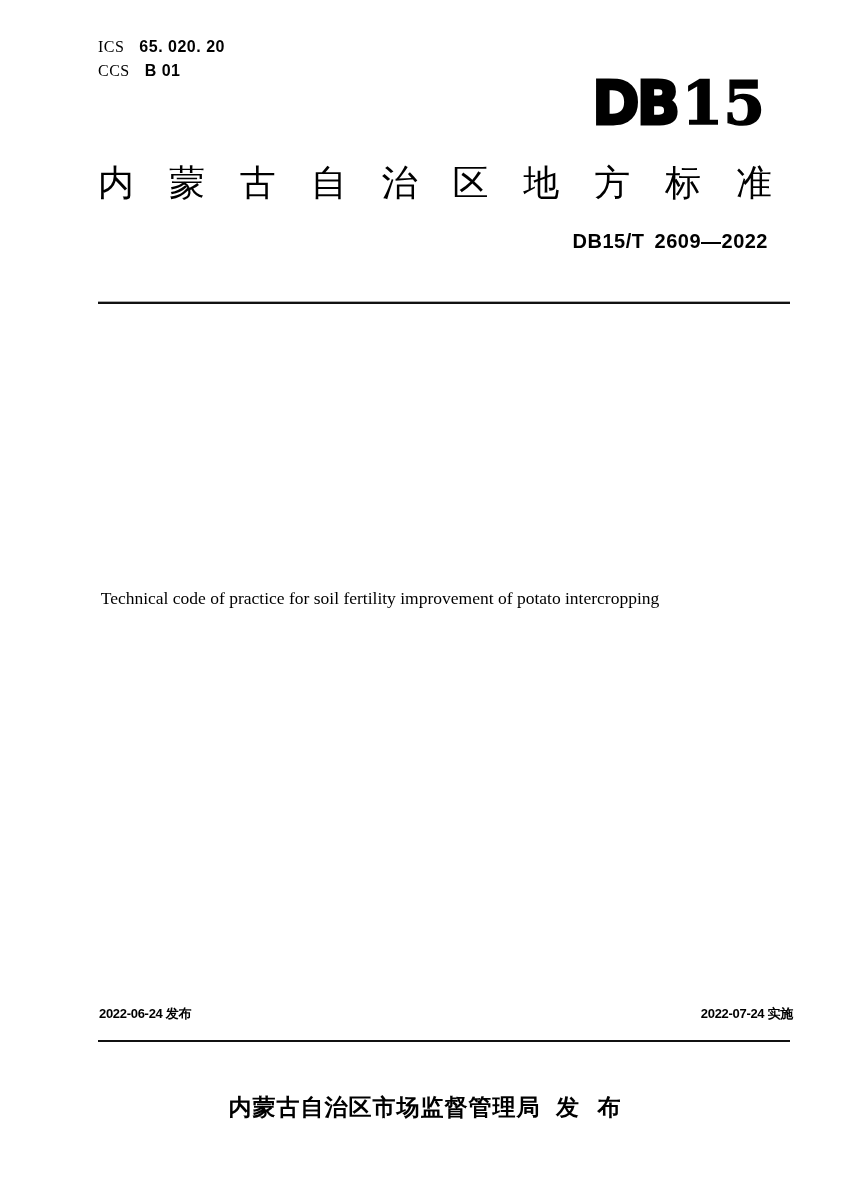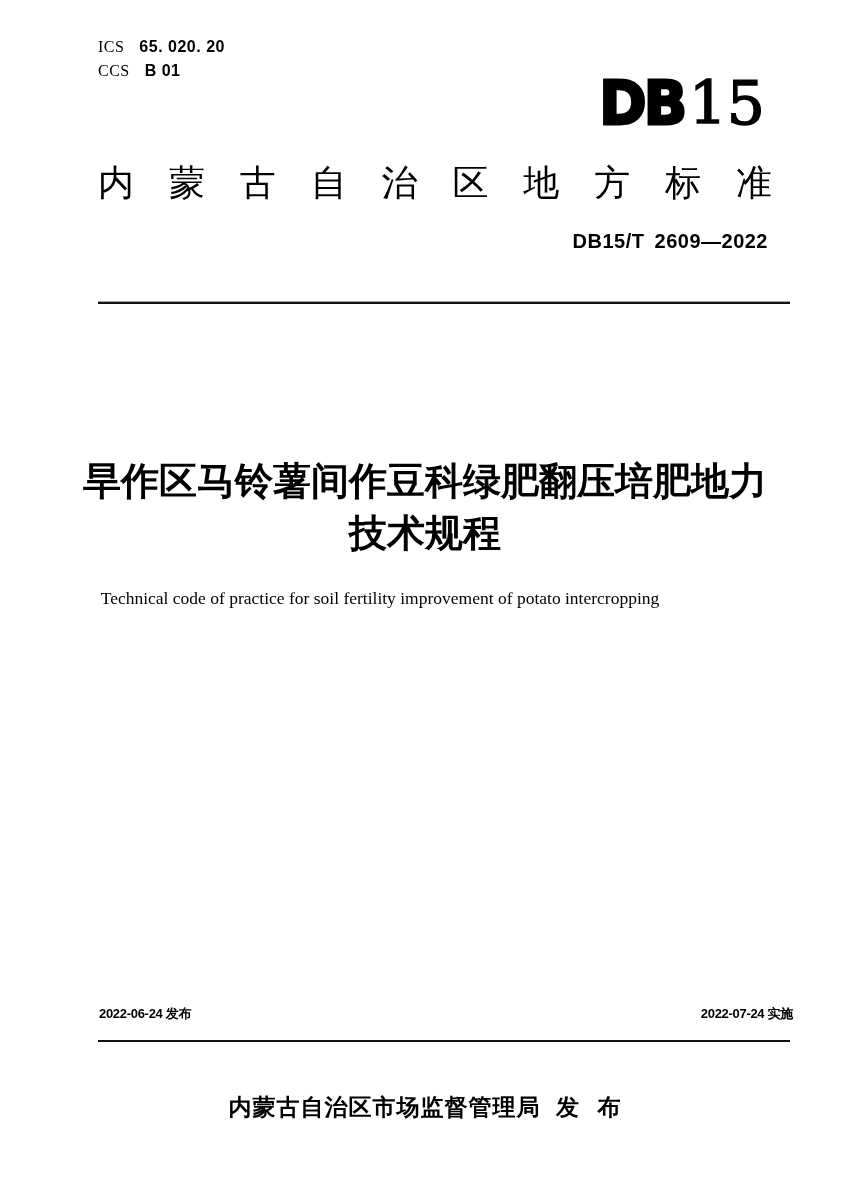--- a/index.html
+++ b/index.html
@@ -24,21 +24,21 @@
     line-height:58px;font-size:60px;white-space:nowrap;
   }
   .logo-db{
     font-family:"DejaVu Sans","Liberation Sans",sans-serif;
     font-weight:900;letter-spacing:-3px;
     -webkit-text-stroke:3px #000;
     display:inline-block;transform:scale(.95,1.02);
   }
   .logo-15{
     font-family:"DejaVu Serif","Liberation Serif",serif;
-    font-weight:normal;
+    font-weight:bold;
     -webkit-text-stroke:1.5px #000;
     margin-left:2px;
   }
   
   .region-title{
     position:absolute;left:98px;top:163px;width:674px;
     display:flex;justify-content:space-between;
     font-size:36px;font-weight:500;line-height:40px;
   }
   
@@ -104,24 +104,20 @@
       <span>地</span>
       <span>方</span>
       <span>标</span>
       <span>准</span>
     </div>
 
   <div class="std-number">DB15/T 2609—2022</div>
 
   <div class="rule rule-top"></div>
 
-  <div class="main-title">
-    <div>旱作区马铃薯间作豆科绿肥翻压培肥地力</div>
-    <div>技术规程</div>
-  </div>
 
   <div class="en-title">
     <div>Technical code of practice for soil fertility improvement of potato intercropping</div>
   </div>
 
   <div class="date-row">
     <span>2022-06-24 发布</span>
     <span>2022-07-24 实施</span>
   </div>
 

